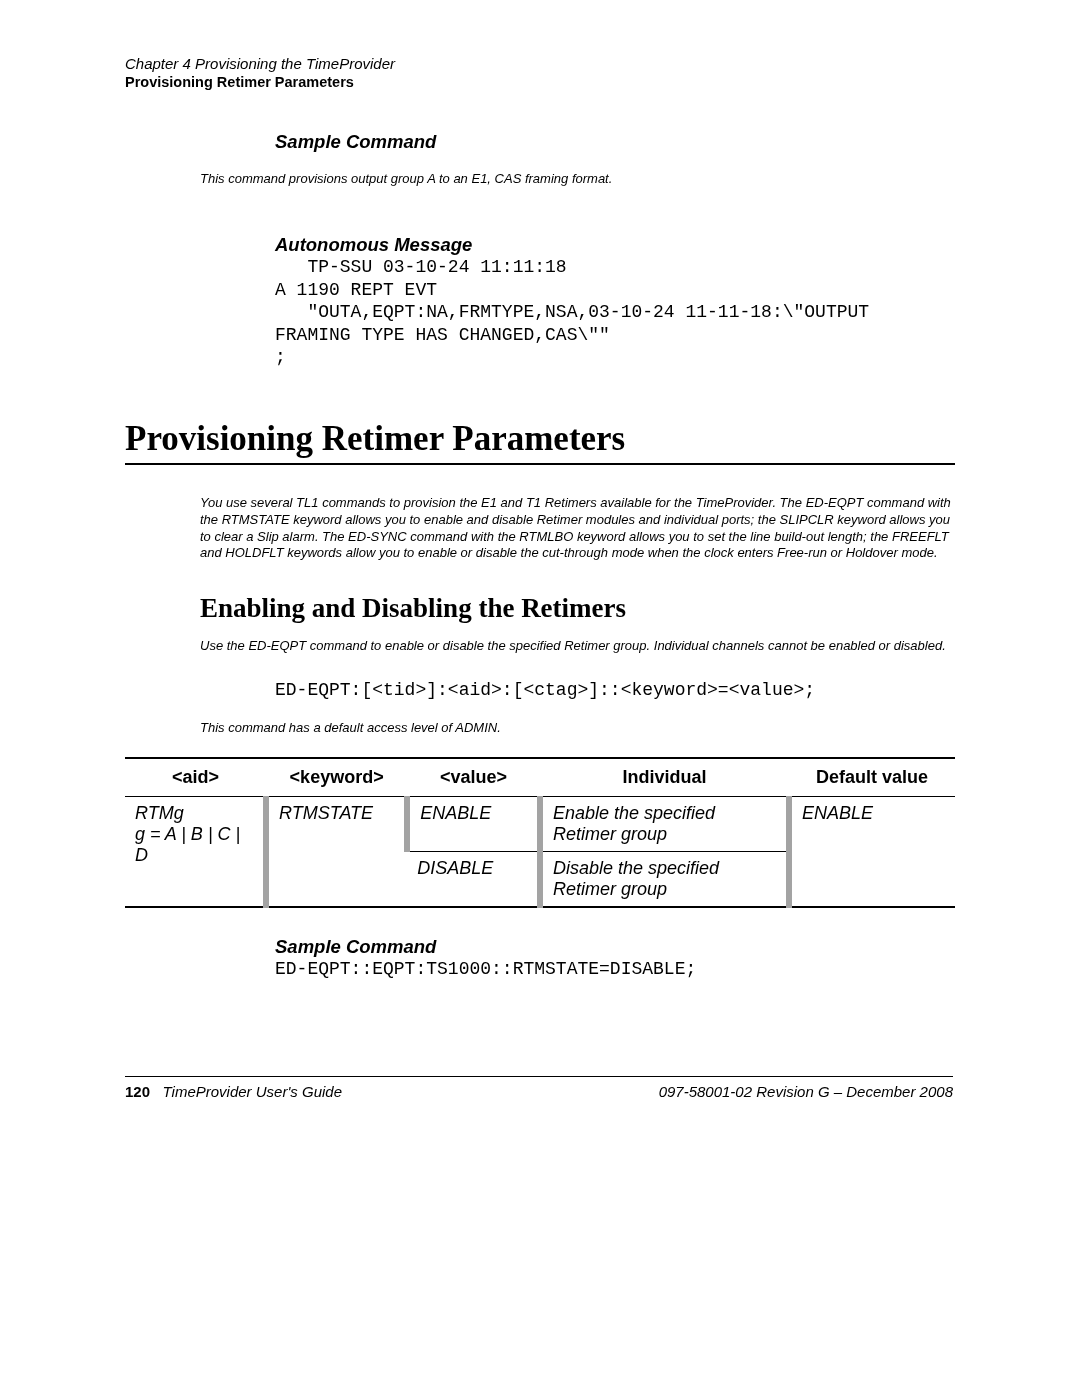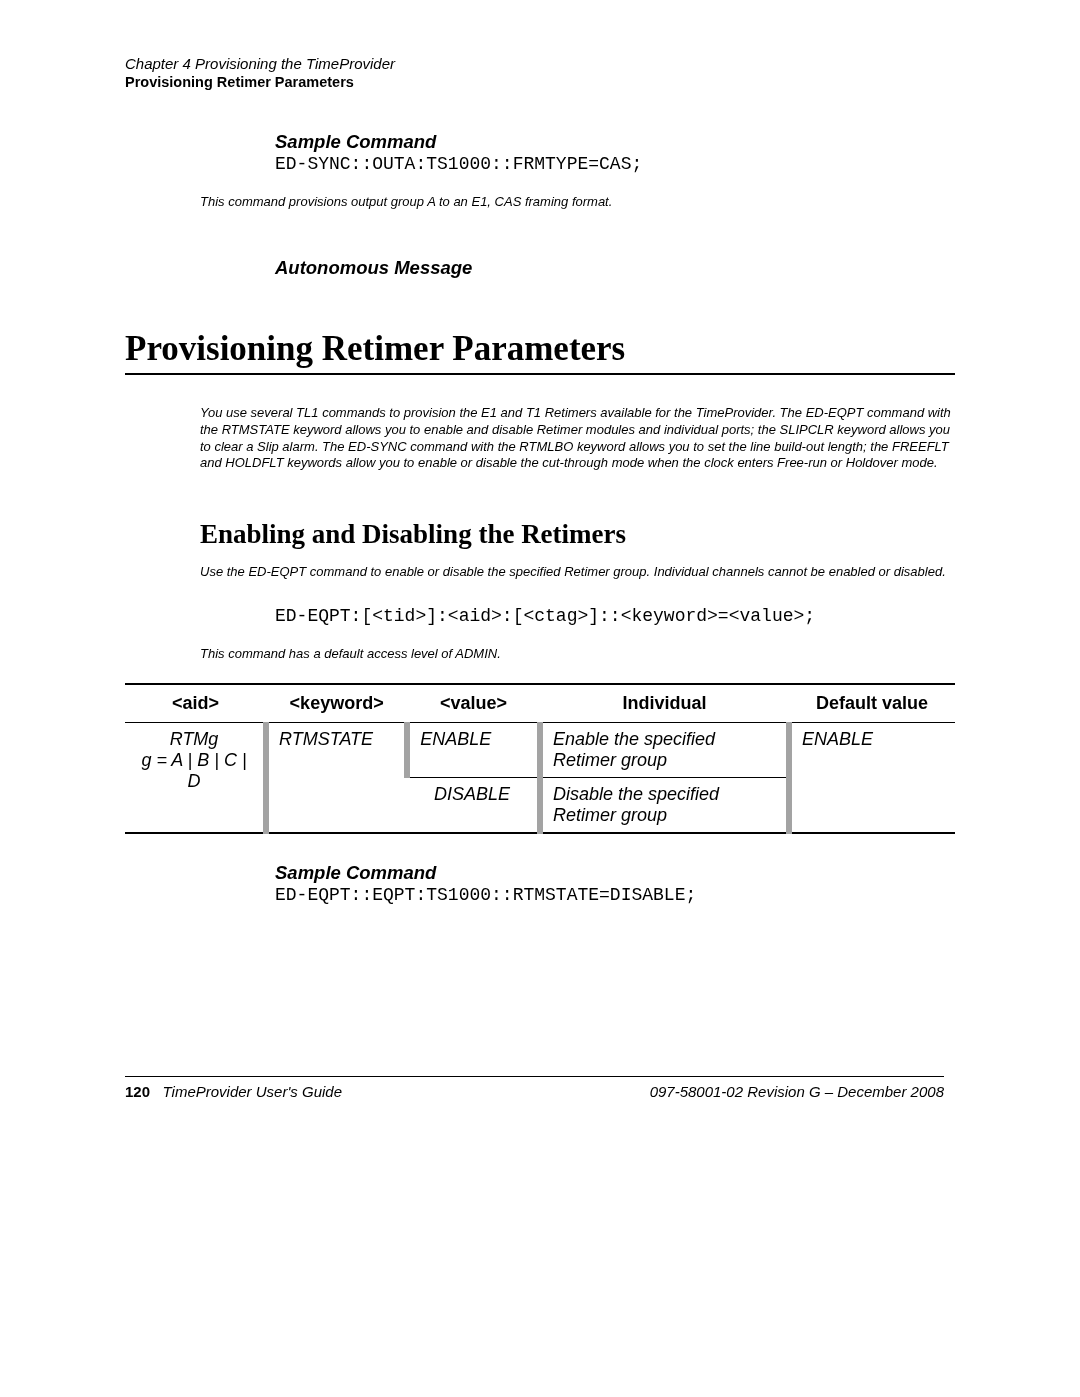--- a/index.html
+++ b/index.html
@@ -55,21 +55,21 @@
     margin: 50px 0 4px 0;
   }
   .hr {
     border-top: 2px solid #000;
     margin-bottom: 30px;
   }
   h2.subsection {
     font-family: "Times New Roman", Times, serif;
     font-weight: bold;
     font-size: 27px;
-    margin: 47px 0 14px 75px;
+    margin: 31px 0 14px 75px;
   }
   table.param {
     border-collapse: collapse;
     width: 100%;
     margin-top: 20px;
     font-size: 18px;
   }
   table.param th {
     border-top: 2px solid #000;
     border-bottom: 1px solid #000;
@@ -78,33 +78,32 @@
     text-align: center;
   }
   table.param td {
     padding: 6px 10px;
     vertical-align: top;
     font-style: italic;
     border-left: 6px solid #a3a3a3;
   }
   table.param td:first-child {
     border-left: none;
-    text-align: center;
   }
   table.param tr.bottom td {
     border-bottom: 2px solid #000;
   }
   .inner-top {
     border-top: 1px solid #000;
   }
   .footer {
     position: absolute;
     bottom: 42px;
     left: 125px;
-    right: 136px;
+    right: 127px;
     border-top: 1px solid #000;
     padding-top: 6px;
     font-size: 15px;
     font-style: italic;
     display: flex;
     justify-content: space-between;
   }
   .footer .pg {
     font-weight: bold;
     font-style: normal;
@@ -115,27 +114,31 @@
 
 <div class="page">
 
   <div class="running-head">
     <span>Chapter 4 Provisioning the TimeProvider</span><br>
     <span class="bold">Provisioning Retimer Parameters</span>
   </div>
 
   <div class="indent-block">
     <div class="subhead">Sample Command</div>
-    <div class="mono">ED-SYNC::OUTA:TS1000::FRMTYPE=CAS;</div>
   </div>
 
   <div class="body-italic-indent">This command provisions output group A to an E1, CAS framing format.</div>
 
   <div class="indent-block">
     <div class="subhead" style="margin-top:46px">Autonomous Message</div>
+    <div class="mono">   TP-SSU 03-10-24 11:11:18
+A 1190 REPT EVT
+   "OUTA,EQPT:NA,FRMTYPE,NSA,03-10-24 11-11-18:\"OUTPUT
+FRAMING TYPE HAS CHANGED,CAS\""
+;</div>
   </div>
 
   <h1 class="section">Provisioning Retimer Parameters</h1>
   <div class="hr"></div>
 
   <div class="body-italic-indent" style="margin-top:0">You use several TL1 commands to provision the E1 and T1 Retimers available for the TimeProvider. The ED-EQPT command with the RTMSTATE keyword allows you to enable and disable Retimer modules and individual ports; the SLIPCLR keyword allows you to clear a Slip alarm. The ED-SYNC command with the RTMLBO keyword allows you to set the line build-out length; the FREEFLT and HOLDFLT keywords allow you to enable or disable the cut-through mode when the clock enters Free-run or Holdover mode.</div>
 
   <h2 class="subsection">Enabling and Disabling the Retimers</h2>
 
   <div class="body-italic-indent" style="margin-top:0">Use the ED-EQPT command to enable or disable the specified Retimer group. Individual channels cannot be enabled or disabled.</div>

